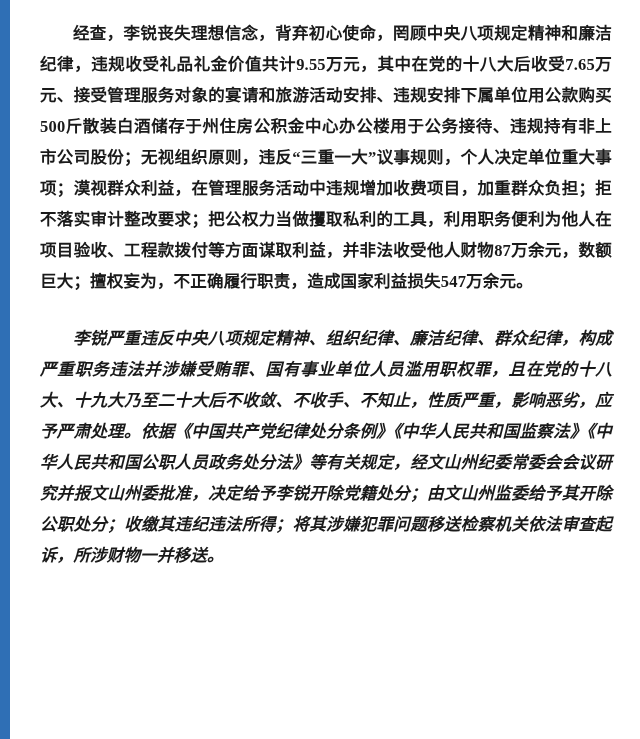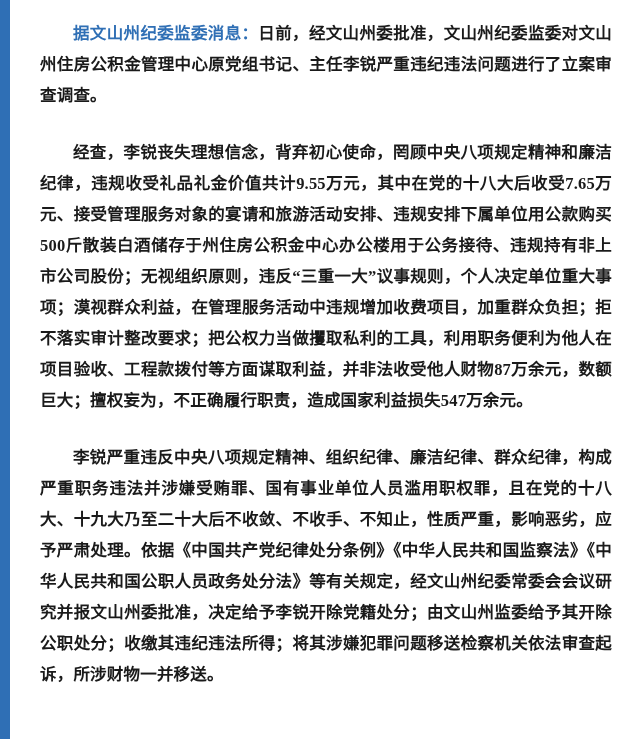--- a/index.html
+++ b/index.html
@@ -43,38 +43,38 @@
     line-height: 31px;
     color: #1a1a1a;
     text-align: justify;
     text-justify: inter-ideograph;
     text-indent: 2em;
     letter-spacing: 0.2px;
     font-weight: 600;
   }
   p.para:last-child {
     margin-bottom: 8px;
+    font-style: italic;
   }
   .lead {
     color: #2f6fb5;
     font-weight: 700;
   }
   .body-text {
     color: #1a1a1a;
   }
 </style>
 </head>
 <body>
 
 <div class="page">
 
   <div class="left-rule"></div>
 
   <div class="content">
 
-    <p class="para"><span class="lead">据文山州纪委监委消息：</span><span class="body-text">日前，经文山州委批准，文山州纪委监委对文山州住房公积金管理中心原党组书记、主任李锐严重违纪违法问题进行了立案审查调查。</span></p>
 
     <p class="para"><span class="body-text">经查，李锐丧失理想信念，背弃初心使命，罔顾中央八项规定精神和廉洁纪律，违规收受礼品礼金价值共计9.55万元，其中在党的十八大后收受7.65万元、接受管理服务对象的宴请和旅游活动安排、违规安排下属单位用公款购买500斤散装白酒储存于州住房公积金中心办公楼用于公务接待、违规持有非上市公司股份；无视组织原则，违反“三重一大”议事规则，个人决定单位重大事项；漠视群众利益，在管理服务活动中违规增加收费项目，加重群众负担；拒不落实审计整改要求；把公权力当做攫取私利的工具，利用职务便利为他人在项目验收、工程款拨付等方面谋取利益，并非法收受他人财物87万余元，数额巨大；擅权妄为，不正确履行职责，造成国家利益损失547万余元。</span></p>
 
     <p class="para"><span class="body-text">李锐严重违反中央八项规定精神、组织纪律、廉洁纪律、群众纪律，构成严重职务违法并涉嫌受贿罪、国有事业单位人员滥用职权罪，且在党的十八大、十九大乃至二十大后不收敛、不收手、不知止，性质严重，影响恶劣，应予严肃处理。依据《中国共产党纪律处分条例》《中华人民共和国监察法》《中华人民共和国公职人员政务处分法》等有关规定，经文山州纪委常委会会议研究并报文山州委批准，决定给予李锐开除党籍处分；由文山州监委给予其开除公职处分；收缴其违纪违法所得；将其涉嫌犯罪问题移送检察机关依法审查起诉，所涉财物一并移送。</span></p>
 
   </div>
 </div>
 
 </body></html>

